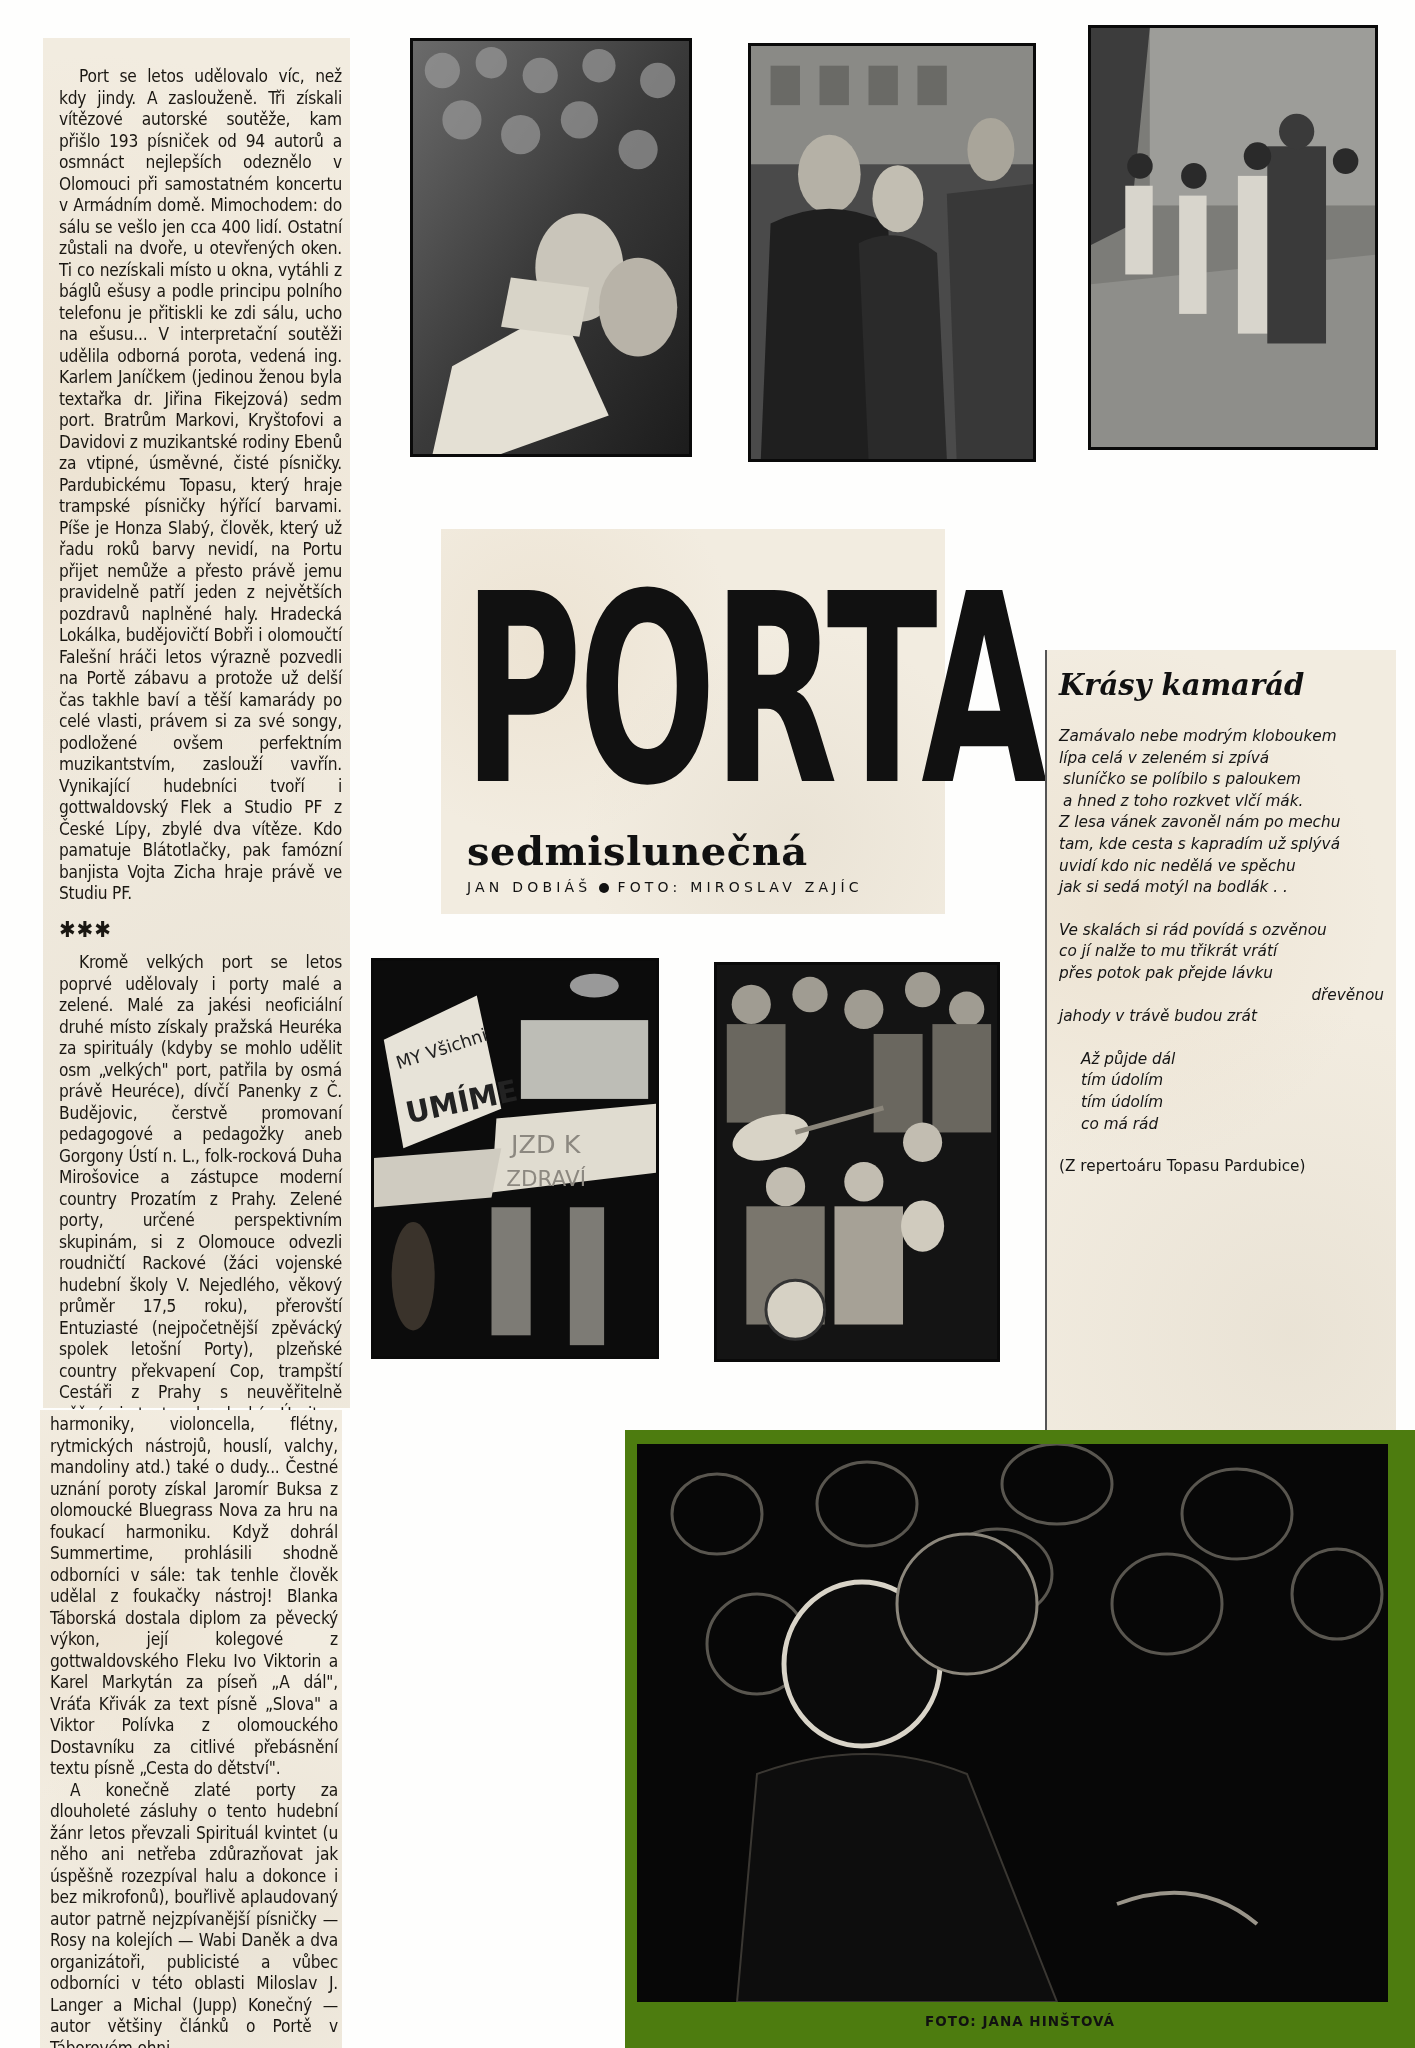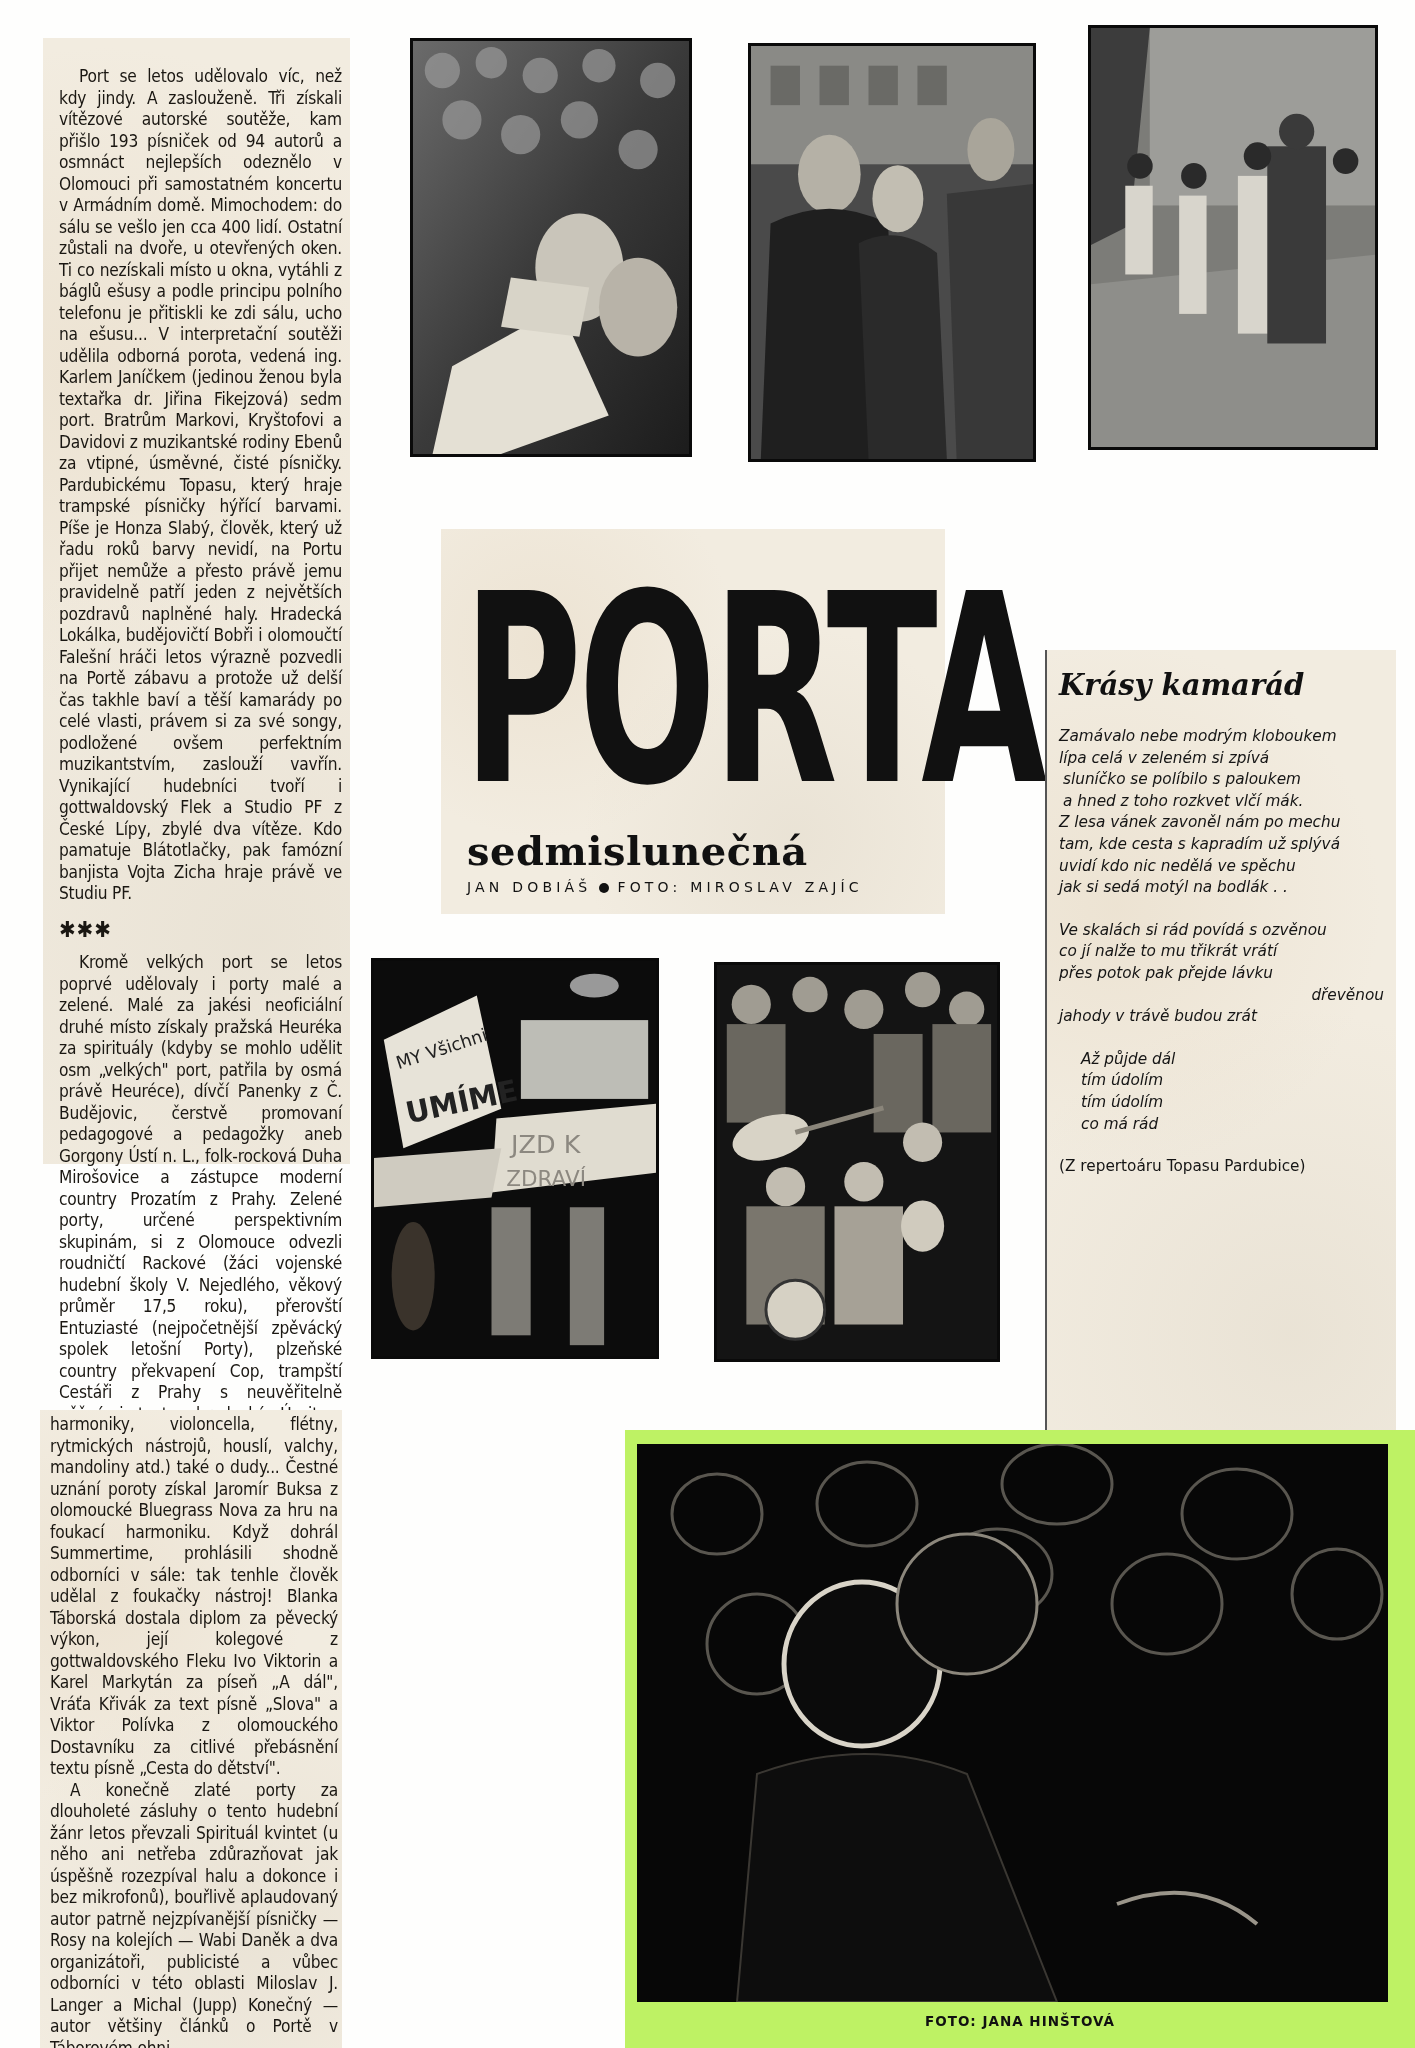--- a/index.html
+++ b/index.html
@@ -78,31 +78,31 @@
     font-size:15.3px; line-height:21.6px; color:#151515;
   }
   .stanza { margin-bottom:21px; }
   .stanza.indent { padding-left:22px; }
   .line { white-space:nowrap;font-style:italic; }
   .line.right { text-align:right; padding-right:2px; }
   .line.ind { padding-left:22px; }
   #poem-source { font-style:normal; font-size:15.3px; }
 
   
-  #feature { position:absolute; left:625px; top:1430px; width:790px; height:618px; background:#bef264; }
+  #feature { position:absolute; left:625px; top:1430px; width:790px; height:618px; background:#4d7c0f; }
   #feature-photo { position:absolute; left:12px; top:14px; width:751px; height:558px; background:#080808; overflow:hidden; }
   #feature-caption {
     position:absolute; left:0; right:0; top:583px; text-align:center;
     font-family:"DejaVu Sans", sans-serif; font-weight:bold; font-size:13.5px; letter-spacing:1px; color:#111;
   }
 </style>
 </head>
 <body>
 
-<div class="clip col-text" style="left:43px; top:38px; width:307px; height:1126px; padding:28px 8px 16px 16px; box-sizing:border-box;">
+<div class="clip col-text" style="left:43px; top:38px; width:307px; height:1370px; padding:28px 8px 16px 16px; box-sizing:border-box;">
   <p>Port se letos udělovalo víc, než kdy jindy. A zaslouženě. Tři získali vítězové autorské soutěže, kam přišlo 193 písniček od 94 autorů a osmnáct nejlepších odeznělo v Olomouci při samostatném koncertu v Armádním domě. Mimochodem: do sálu se vešlo jen cca 400 lidí. Ostatní zůstali na dvoře, u otevřených oken. Ti co nezískali místo u okna, vytáhli z báglů ešusy a podle principu polního telefonu je přitiskli ke zdi sálu, ucho na ešusu... V interpretační soutěži udělila odborná porota, vedená ing. Karlem Janíčkem (jedinou ženou byla textařka dr. Jiřina Fikejzová) sedm port. Bratrům Markovi, Kryštofovi a Davidovi z muzikantské rodiny Ebenů za vtipné, úsměvné, čisté písničky. Pardubickému Topasu, který hraje trampské písničky hýřící barvami. Píše je Honza Slabý, člověk, který už řadu roků barvy nevidí, na Portu přijet nemůže a přesto právě jemu pravidelně patří jeden z největších pozdravů naplněné haly. Hradecká Lokálka, budějovičtí Bobři i olomoučtí Falešní hráči letos výrazně pozvedli na Portě zábavu a protože už delší čas takhle baví a těší kamarády po celé vlasti, právem si za své songy, podložené ovšem perfektním muzikantstvím, zaslouží vavřín. Vynikající hudebníci tvoří i gottwaldovský Flek a Studio PF z České Lípy, zbylé dva vítěze. Kdo pamatuje Blátotlačky, pak famózní banjista Vojta Zicha hraje právě ve Studiu PF.</p>
   <div class="stars">✱✱✱</div>
   <p>Kromě velkých port se letos poprvé udělovaly i porty malé a zelené. Malé za jakési neoficiální druhé místo získaly pražská Heuréka za spirituály (kdyby se mohlo udělit osm „velkých" port, patřila by osmá právě Heuréce), dívčí Panenky z Č. Budějovic, čerstvě promovaní pedagogové a pedagožky aneb Gorgony Ústí n. L., folk-rocková Duha Mirošovice a zástupce moderní country Prozatím z Prahy. Zelené porty, určené perspektivním skupinám, si z Olomouce odvezli roudničtí Rackové (žáci vojenské hudební školy V. Nejedlého, věkový průměr 17,5 roku), přerovští Entuziasté (nejpočetnější zpěvácký spolek letošní Porty), plzeňské country překvapení Cop, trampští Cestáři z Prahy s neuvěřitelně něžnými texty, hradecký Úsvit a kladenští Máci, kteří obohatili rejstřík nástrojů používaných na Portě (kromě kytar, bas, banja, foukací</p>
 </div>
 
 <div class="clip col-text" style="left:40px; top:1410px; width:302px; height:638px; padding:4px 4px 8px 10px; box-sizing:border-box;">
   <p class="noindent">harmoniky, violoncella, flétny, rytmických nástrojů, houslí, valchy, mandoliny atd.) také o dudy... Čestné uznání poroty získal Jaromír Buksa z olomoucké Bluegrass Nova za hru na foukací harmoniku. Když dohrál Summertime, prohlásili shodně odborníci v sále: tak tenhle člověk udělal z foukačky nástroj! Blanka Táborská dostala diplom za pěvecký výkon, její kolegové z gottwaldovského Fleku Ivo Viktorin a Karel Markytán za píseň „A dál", Vráťa Křivák za text písně „Slova" a Viktor Polívka z olomouckého Dostavníku za citlivé přebásnění textu písně „Cesta do dětství".</p>
   <p>A konečně zlaté porty za dlouholeté zásluhy o tento hudební žánr letos převzali Spirituál kvintet (u něho ani netřeba zdůrazňovat jak úspěšně rozezpíval halu a dokonce i bez mikrofonů), bouřlivě aplaudovaný autor patrně nejzpívanější písničky — Rosy na kolejích — Wabi Daněk a dva organizátoři, publicisté a vůbec odborníci v této oblasti Miloslav J. Langer a Michal (Jupp) Konečný — autor většiny článků o Portě v Táborovém ohni.</p>
 </div>
 

